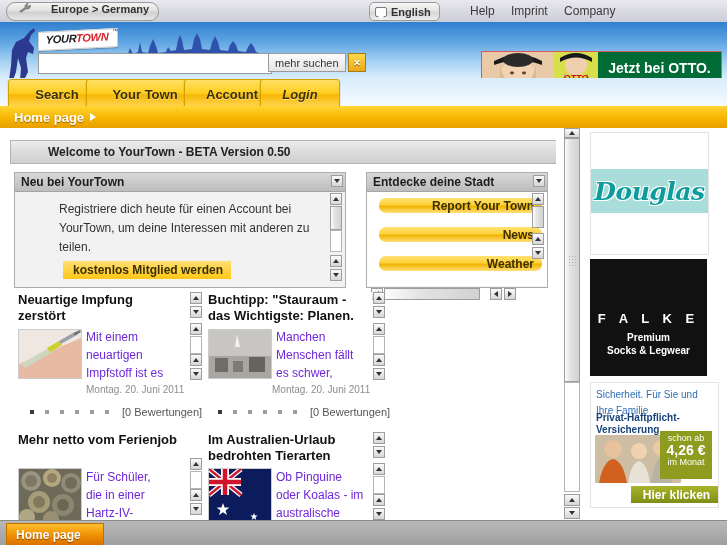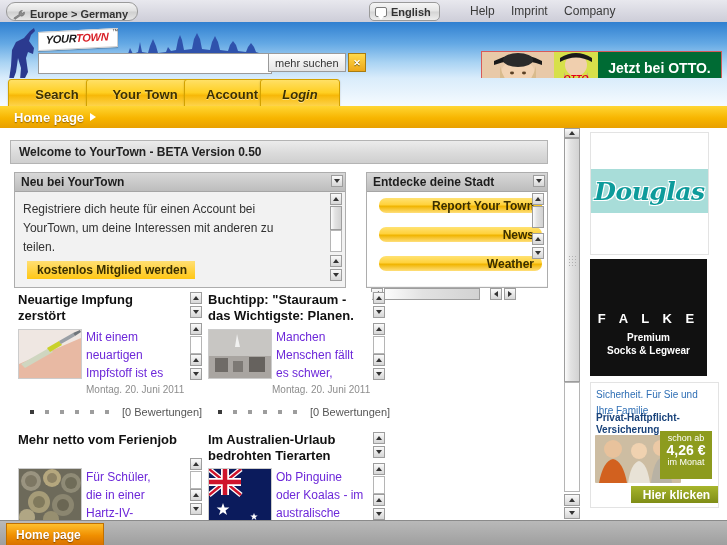--- a/index.html
+++ b/index.html
@@ -8,22 +8,22 @@
     font-family:"Liberation Sans",sans-serif;font-size:12px;
     background:#ffffff;color:#222;
   }
   
   .topstrip{
     position:absolute;left:0;top:0;width:727px;height:22px;
     background:linear-gradient(to bottom,#e8e8ee 0%,#d9d9e2 55%,#cdcdd8 100%);
     border-bottom:1px solid #b9b9c4;
   }
   .locbtn{
-    position:absolute;left:6px;top:2px;height:17px;padding:0 9px 0 6px;
-    display:flex;align-items:flex-end;gap:5px;
+    position:absolute;left:6px;top:2px;height:17px;padding:0 9px 0 12px;
+    display:flex;align-items:flex-start;gap:20px;
     background:linear-gradient(to bottom,#f4f4f4 0%,#e0e0e0 48%,#cfcfcf 52%,#e6e6e6 100%);
     border:1px solid #9a9a9a;border-radius:9px;
     font-size:11px;font-weight:bold;color:#333;white-space:nowrap;
   }
   .wrench{display:inline-block;width:12px;height:10px;position:relative;}
   .wrench svg{display:block;}
   .langbtn{
     position:absolute;left:369px;top:2px;height:17px;padding:0 8px 0 5px;
     display:flex;align-items:center;gap:4px;
     background:linear-gradient(to bottom,#f6f6f6 0%,#e4e4e4 48%,#d4d4d4 52%,#ededed 100%);
@@ -117,21 +117,21 @@
     border-left:6px solid #fff;
   }
 
   
   .page{position:absolute;left:0;top:128px;width:727px;height:392px;background:#fff;}
   .content{position:absolute;left:0;top:0;width:556px;height:392px;background:#fff;overflow:hidden;}
 
   .welcome{
     position:absolute;left:10px;top:12px;width:536px;height:22px;
     background:linear-gradient(to bottom,#ececec 0%,#dcdcdc 50%,#cfcfcf 100%);
-    border:1px solid #b4b4b4;display:flex;align-items:center;
+    border:1px solid #b4b4b4;display:flex;align-items:center;padding-left:29px;
   }
   .welcome span{margin-left:8px;font-size:12px;font-weight:bold;color:#222;}
 
   
   .panel{position:absolute;background:#f2f2f2;border:1px solid #adadad;}
   .panel-hd{
     height:18px;background:linear-gradient(to bottom,#d8d8d8,#bdbdbd);
     border-bottom:1px solid #a5a5a5;display:flex;align-items:center;
     font-size:12px;font-weight:bold;color:#1d1d1d;padding-left:6px;
   }
@@ -349,21 +349,21 @@
  <div class="content">
 
   <div class="welcome">
     <span>Welcome to YourTown - BETA Version 0.50</span>
   </div>
 
   <div class="panel" style="left:14px;top:44px;width:330px;height:114px;">
     <div class="panel-hd">
       <span>Neu bei YourTown</span>
     </div>
-    <div class="panel-body" style="height:94px;">
+    <div class="panel-body" style="height:94px;margin-left:36px;">
       <div style="position:absolute;left:8px;top:8px;width:285px;line-height:19px;">Registriere dich heute für einen Account bei YourTown, um deine Interessen mit anderen zu teilen.</div>
       <div style="position:absolute;left:12px;top:69px;">
         <span class="yellowlink">kostenlos Mitglied werden</span>
       </div>
     </div>
 
     <div class="sbBtn" style="position:absolute;right:2px;top:2px;">
           <i class="triD"></i>
         </div>
 

